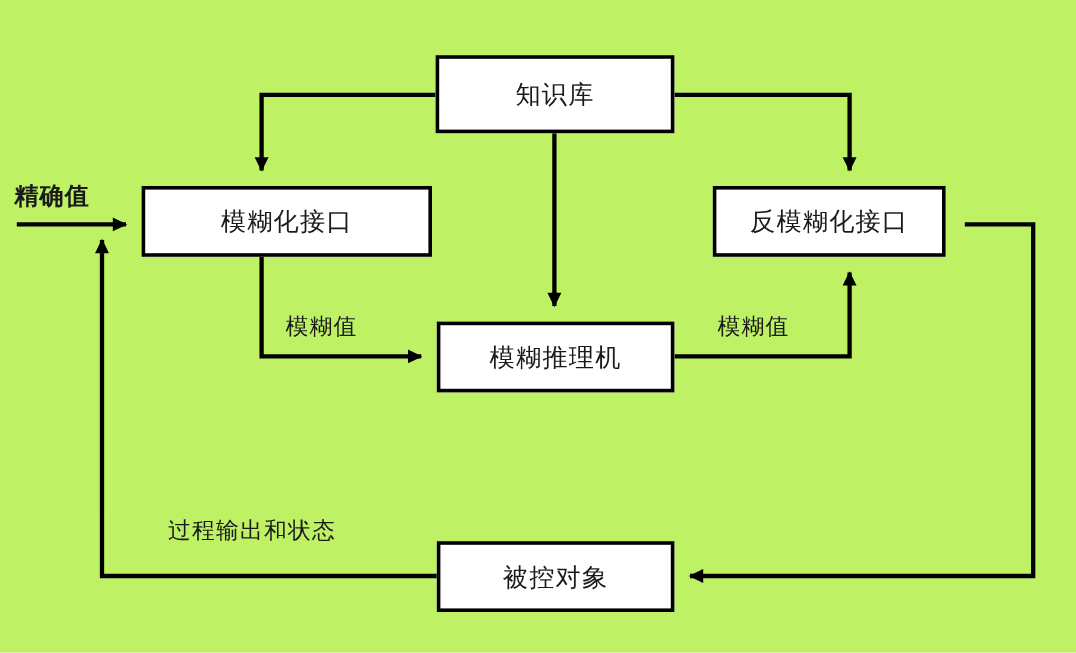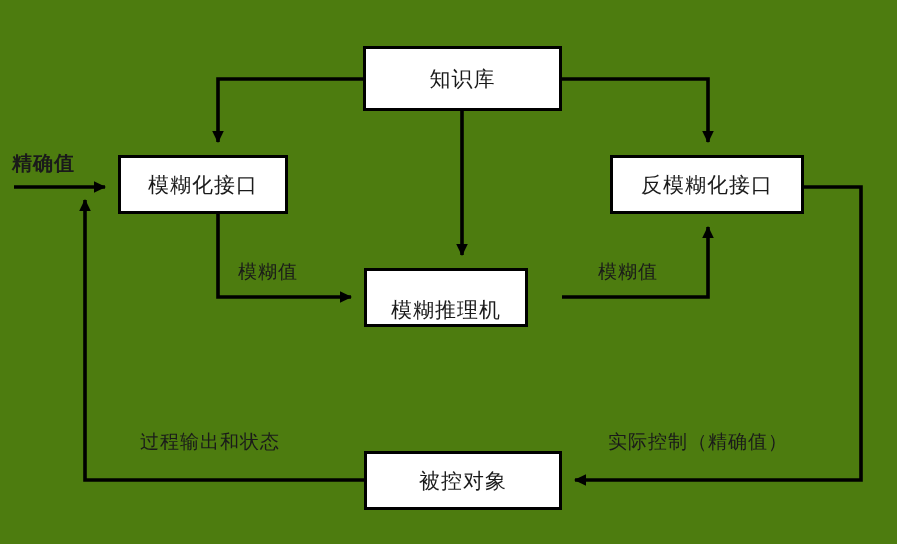--- a/index.html
+++ b/index.html
@@ -4,21 +4,21 @@
 <style>
   html, body {
     margin: 0;
     padding: 0;
     background: #ffffff;
   }
   #canvas {
     position: relative;
     width: 897px;
     height: 544px;
-    background: #4d7c0f;
+    background: #bef264;
     font-family: "Liberation Serif", "DejaVu Serif", serif;
     overflow: hidden;
   }
   #wires {
     position: absolute;
     left: 0;
     top: 0;
     width: 897px;
     height: 544px;
   }
@@ -86,39 +86,38 @@
       <path d="M 804 187 L 861 187 L 861 480 L 575 480" marker-end="url(#ah-left)"></path>
 
       <path d="M 364 480 L 85 480 L 85 200" marker-end="url(#ah-up)"></path>
     </g>
   </svg>
 
   <div class="node" style="left:363px; top:46px; width:199px; height:65px;">
     <span>知识库</span>
   </div>
 
-  <div class="node" style="left:118px; top:155px; width:170px; height:59px;">
+  <div class="node" style="left:118px; top:155px; width:242px; height:59px;">
     <span>模糊化接口</span>
   </div>
 
-  <div class="node" style="left:610px; top:155px; width:194px; height:59px;">
+  <div class="node" style="left:594px; top:155px; width:194px; height:59px;">
     <span>反模糊化接口</span>
   </div>
 
-  <div class="node" style="left:364px; top:268px; width:164px; height:59px;align-items:flex-end;">
+  <div class="node" style="left:364px; top:268px; width:198px; height:59px;">
     <span>模糊推理机</span>
   </div>
 
   <div class="node" style="left:364px; top:451px; width:198px; height:59px;justify-content:center;">
     <span>被控对象</span>
   </div>
 
   <div class="edge-label bold" style="left:12px; top:150px;">精确值</div>
 
   <div class="edge-label" style="left:238px; top:259px;">模糊值</div>
 
   <div class="edge-label" style="left:598px; top:259px;">模糊值</div>
 
   <div class="edge-label" style="left:140px; top:429px;">过程输出和状态</div>
 
-  <div class="edge-label" style="left:608px; top:429px;">实际控制（精确值）</div>
 
 </div>
 
 </body></html>

